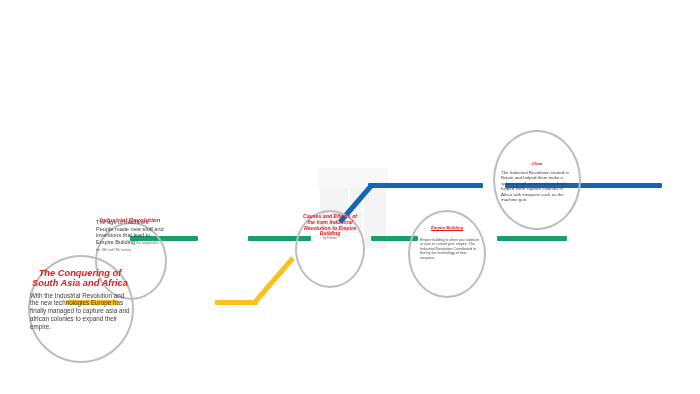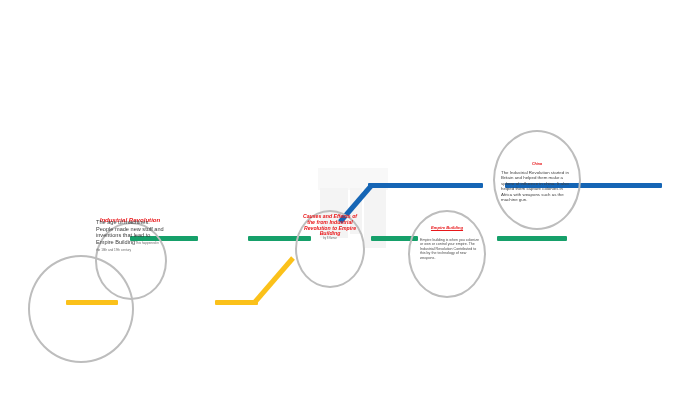--- a/index.html
+++ b/index.html
@@ -155,20 +155,24 @@
   <div class="node" id="node-industrial"></div>
   <div class="node" id="node-center"></div>
   <div class="node" id="node-empire"></div>
   <div class="node" id="node-china"></div>
 
   <div class="node-content" id="content-industrial">
     <div class="node-title">Industrial Revolution</div>
     <div class="node-body"><span>The age of machines. People made new stuff and inventions that lead to Empire Building</span><span class="node-sub">This happened in the 18th and 19th century</span></div>
   </div>
 
+  <div class="node-content" id="content-conquering">
+    <div class="node-title">The Conquering of South Asia and Africa</div>
+    <div class="node-body">With the Industrial Revolution and the new technologies Europe has finally managed to capture asia and african colonies to expand their empire.</div>
+  </div>
 
   <div class="node-content" id="content-center">
     <div class="node-title">Causes and Effects of the from Industrial Revolution to Empire Building</div>
     <div class="node-sub">by S Kumar</div>
   </div>
 
   <div class="node-content" id="content-empire-title">
     <div class="node-title u">Empire Building</div>
   </div>
   <div class="node-content" id="content-empire-body">

